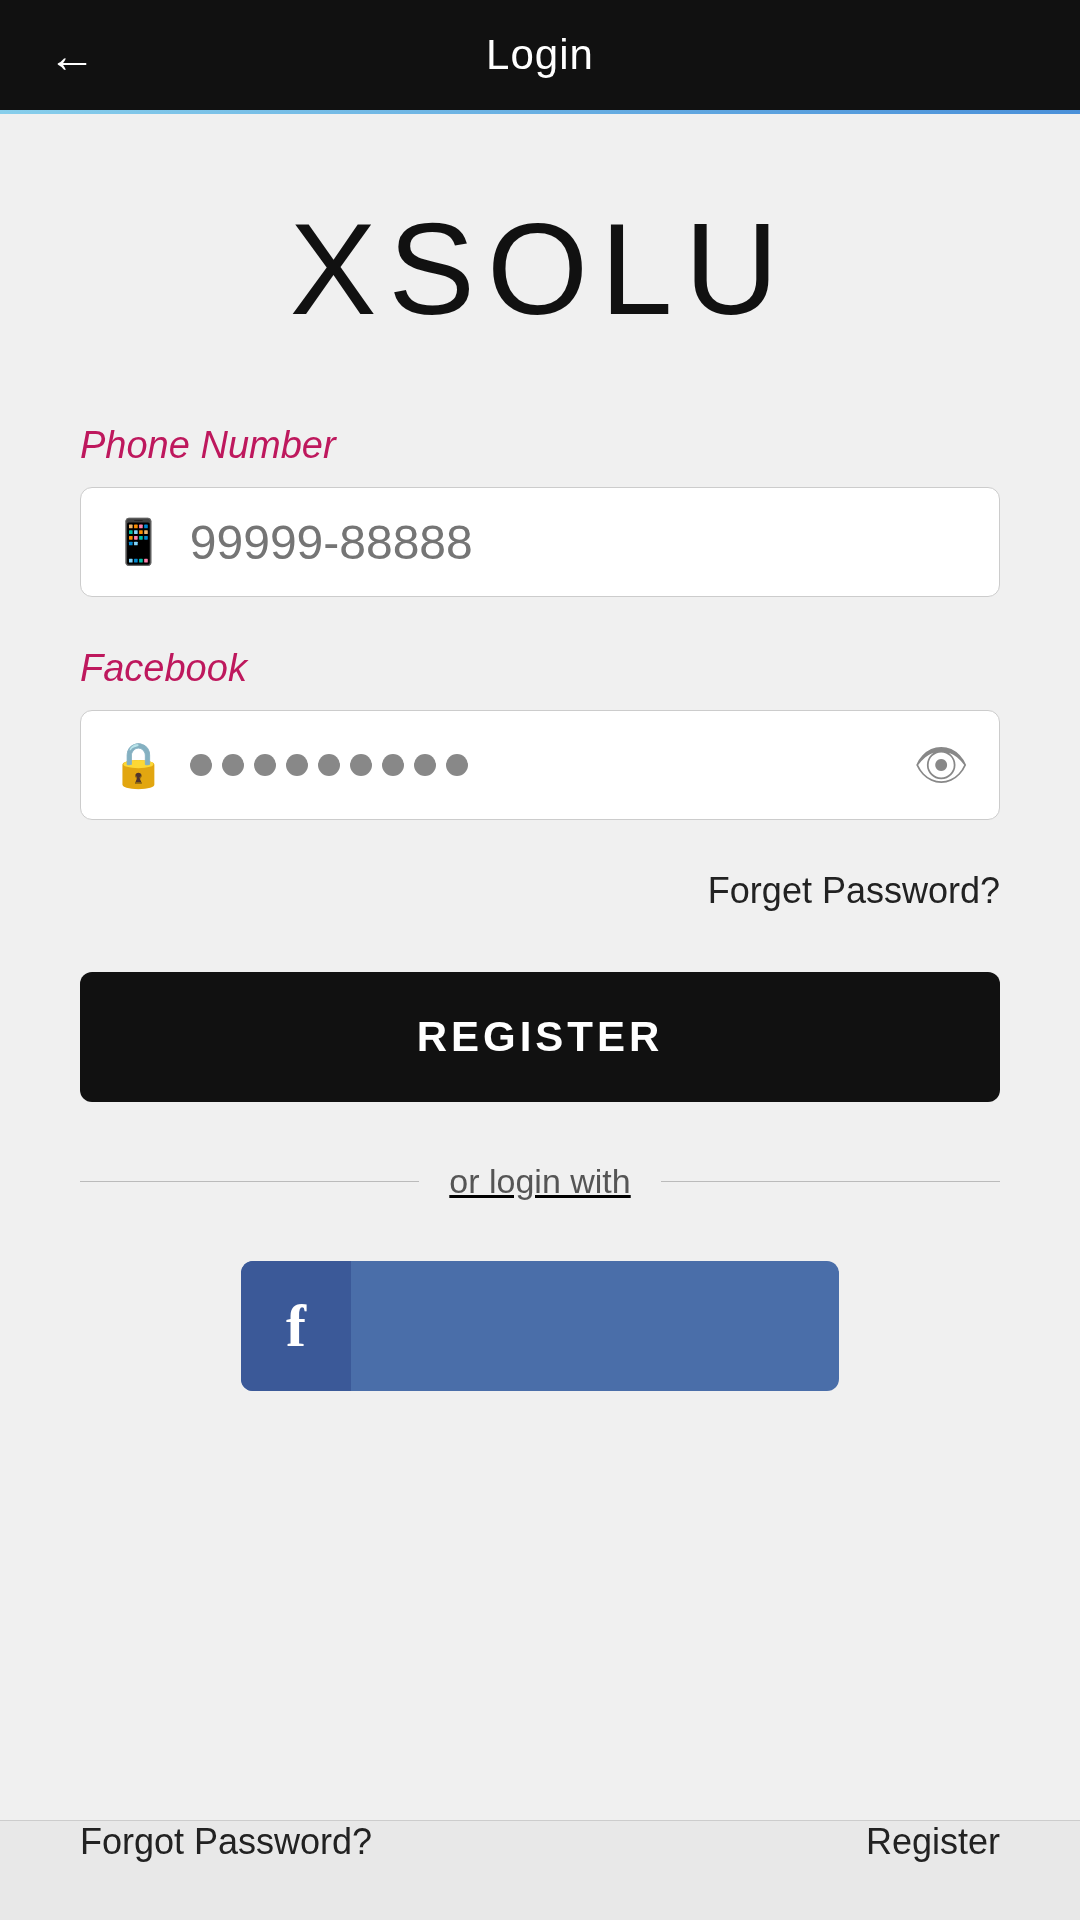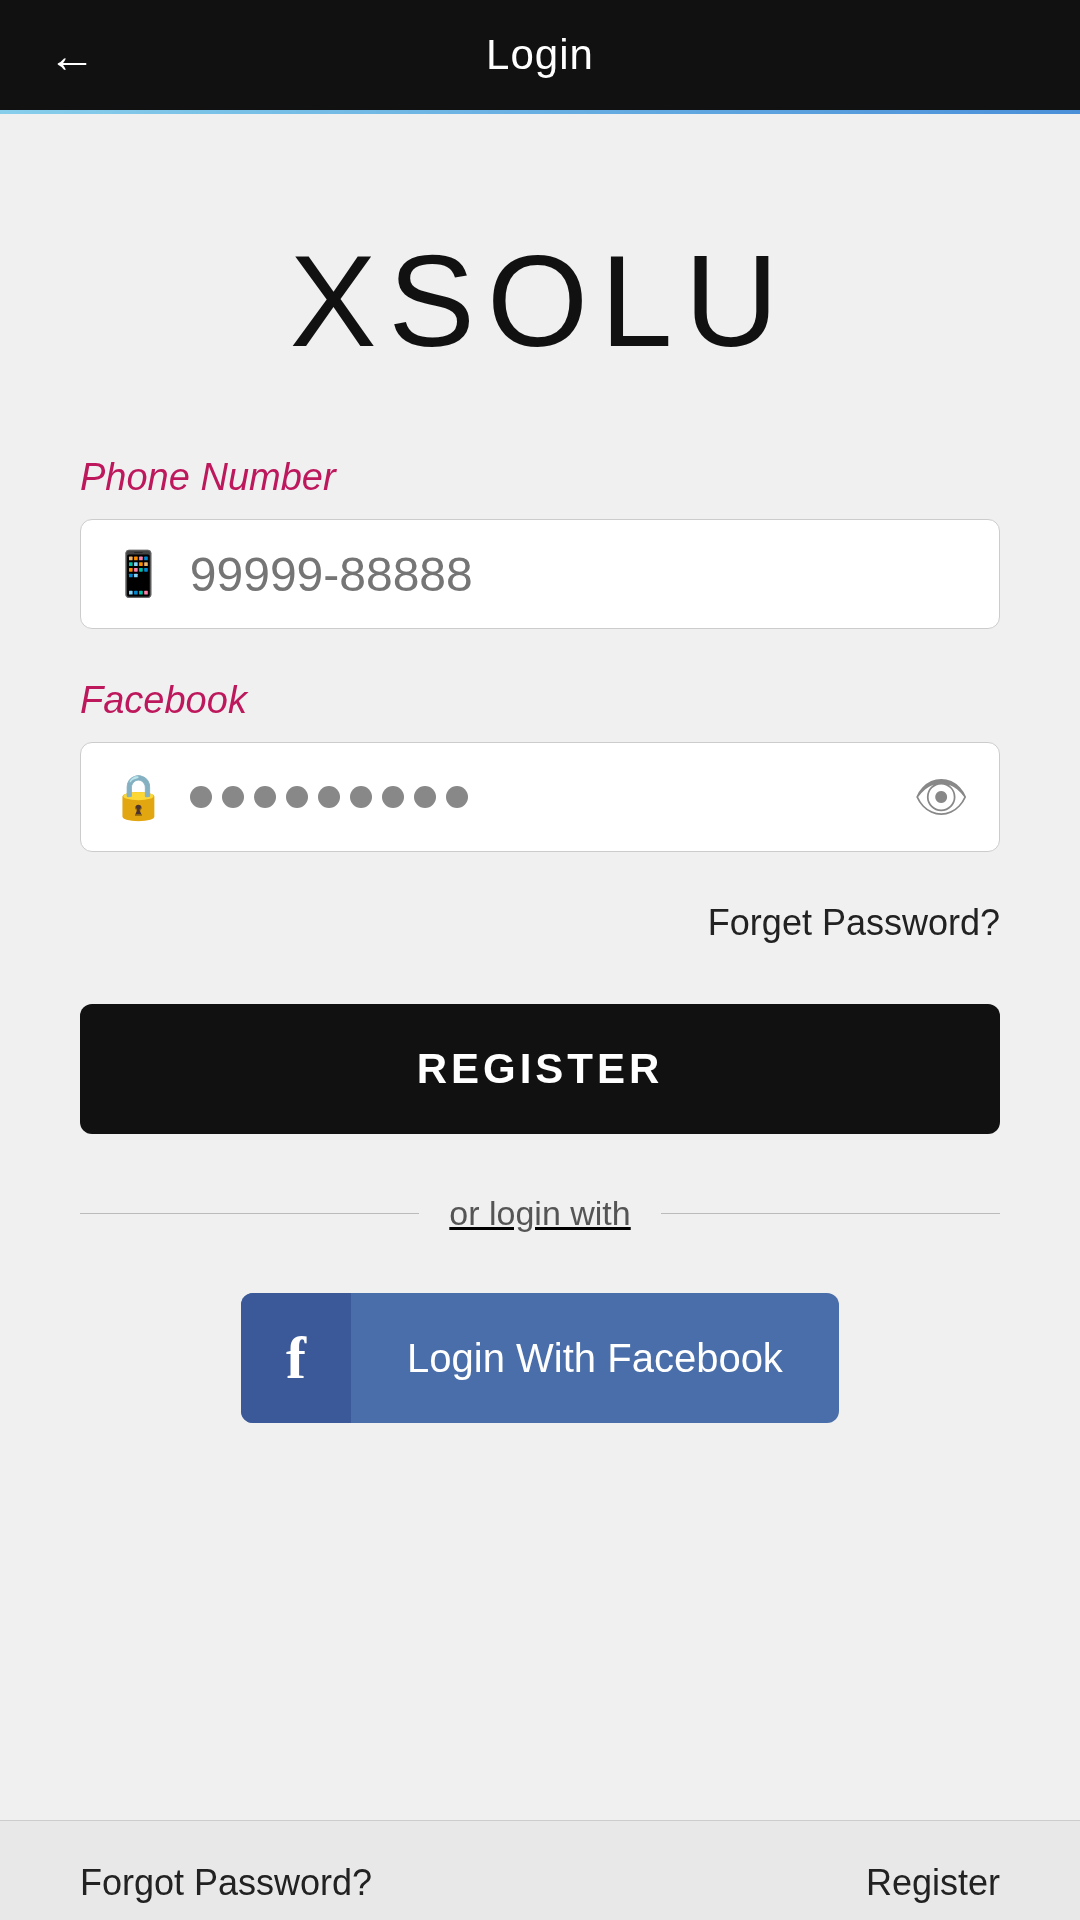--- a/index.html
+++ b/index.html
@@ -49,21 +49,21 @@
     
     .header-accent {
       width: 100%;
       height: 4px;
       background: linear-gradient(to right, #87ceeb, #4a90d9);
     }
 
     
     .main {
       width: 100%;
-      padding: 112px 80px 0 80px;
+      padding: 80px 80px 0 80px;
       background-color: #f0f0f0;
     }
 
     
     .logo-container {
       display: flex;
       justify-content: center;
       margin-bottom: 80px;
     }
 
@@ -226,23 +226,23 @@
 
     
     .bottom-bar {
       position: absolute;
       bottom: 0;
       width: 100%;
       height: 100px;
       background-color: #e8e8e8;
       border-top: 1px solid #cccccc;
       display: flex;
-      align-items: flex-end;
+      align-items: flex-start;
       justify-content: space-between;
-      padding: 16px 80px;
+      padding: 0 80px;
     }
 
     .bottom-link {
       font-size: 36px;
       color: #222222;
       cursor: pointer;
     }
   </style>
 </head>
 <body>
@@ -302,21 +302,20 @@
     <span class="divider-text">or login with</span>
     <div class="divider-line"></div>
   </div>
 
   
   <div style="display: flex; justify-content: center;">
     <button class="facebook-button">
       <div class="facebook-icon-area">
         <span class="facebook-f">f</span>
       </div>
-      <span class="facebook-label">Login With Facebook</span>
     </button>
   </div>
 
 </div>
 
 <div class="bottom-bar">
   <span class="bottom-link">Forgot Password?</span>
   <span class="bottom-link">Register</span>
 </div>
 

